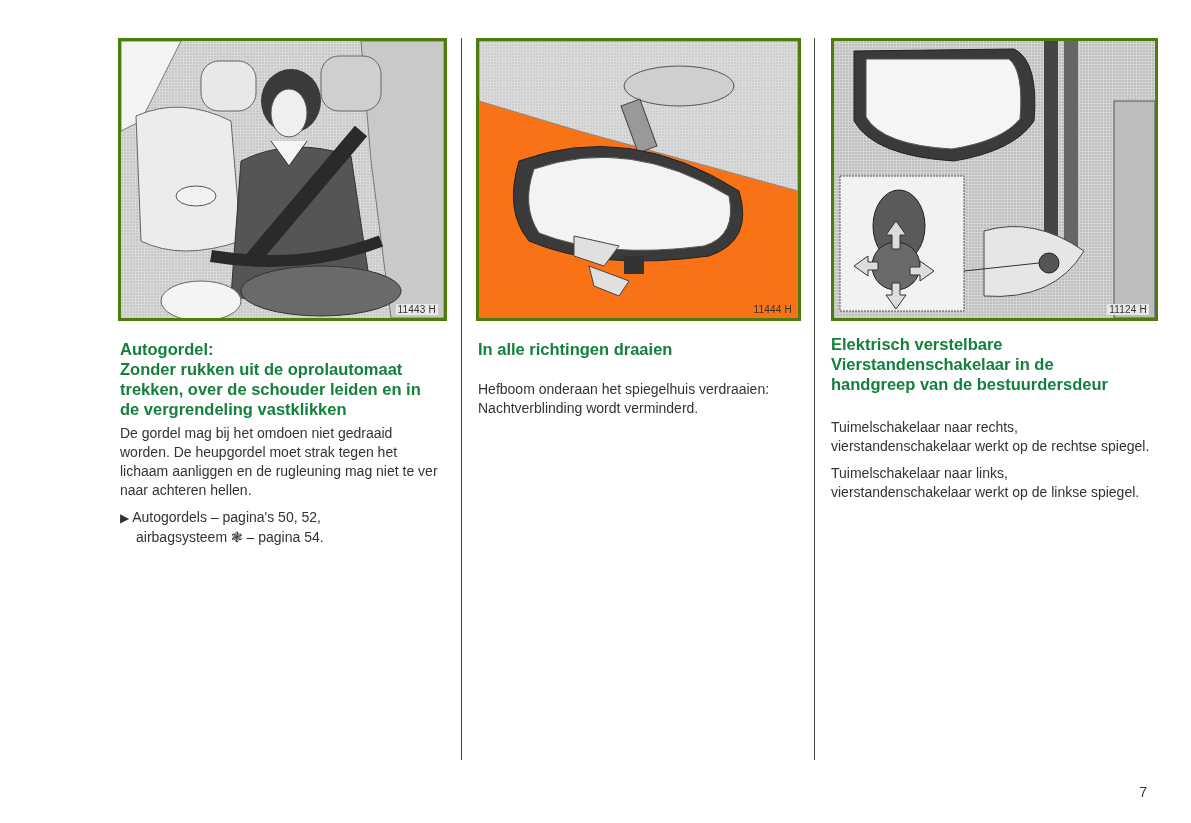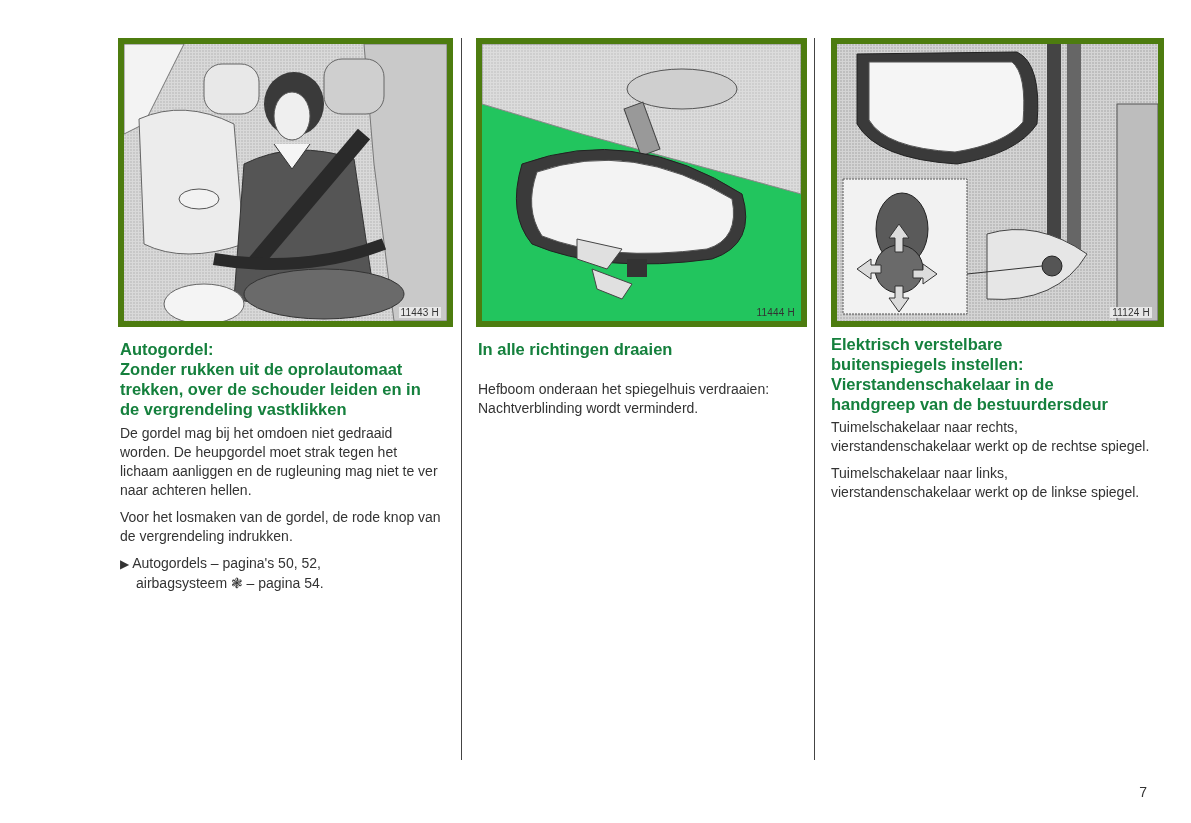--- a/index.html
+++ b/index.html
@@ -1,18 +1,18 @@
 <!DOCTYPE html>
 <html><head>
 <meta charset="utf-8">
 <style>
   html, body { margin:0; padding:0; }
   body { width:1191px; height:823px; background:#ffffff; position:relative; overflow:hidden;
          font-family:"Liberation Sans", sans-serif; color:#222; }
-  .fig { position:absolute; border:6px solid #4d7c0f; background:#e6e6e6; overflow:hidden;text-align:center; }
+  .fig { position:absolute; border:3px solid #4d7c0f; background:#e6e6e6; overflow:hidden;text-align:center; }
   .fig svg { position:absolute; left:0; top:0; }
   .fig-num { position:absolute; right:6px; bottom:3px; font-size:10px; color:#333; letter-spacing:0.2px; }
   .fig-num.boxed { background:rgba(235,235,235,0.9); padding:0 2px; }
   .heading { position:absolute; font-weight:bold; font-size:16.5px; line-height:20px; color:#15803d; }
   .body { position:absolute; font-size:14px; line-height:19px; color:#333; }
   .body p { margin:0 0 8px 0; }
   .vline { position:absolute; width:1px; background:#444; }
   .pagenum { position:absolute; right:44px; top:784px; font-size:14px; color:#333; }
   .bullet { margin:0; }
   .arrow { font-size:12px; margin-right:3px; }
@@ -61,30 +61,29 @@
 
 <div class="heading" style="left:120px; top:339px; width:330px;">
   <div>Autogordel:</div>
   <div>Zonder rukken uit de oprolautomaat</div>
   <div>trekken, over de schouder leiden en in</div>
   <div>de vergrendeling vastklikken</div>
 </div>
 
 <div class="body" style="left:120px; top:424px; width:325px;">
   <p>De gordel mag bij het omdoen niet gedraaid worden. De heupgordel moet strak tegen het lichaam aanliggen en de rugleuning mag niet te ver naar achteren hellen.</p>
-  <p>Voor het losmaken van de gordel, de rode knop van de vergrendeling indrukken.</p>
   <div class="bullet">
     <span class="arrow">▶</span><span>Autogordels – pagina's 50, 52,</span><br>
     <span style="padding-left:16px;text-align:center;">airbagsysteem</span>
     <span>❃</span>
     <span>– pagina 54.</span>
   </div>
 </div>
 
-<div class="fig" style="left:476px; top:38px; width:319px; height:277px; background:#22c55e;">
+<div class="fig" style="left:476px; top:38px; width:319px; height:277px; background:#f97316;">
   <svg width="319" height="277" viewBox="0 0 319 277">
     <defs>
       <pattern id="dots2" width="3" height="3" patternUnits="userSpaceOnUse">
         <rect width="3" height="3" fill="#dcdcdc"></rect>
           <circle cx="1" cy="1" r="0.7" fill="#b5b5b5"></circle>
       </pattern>
     </defs>
     <polygon points="0,0 319,0 319,150 100,90 0,60" fill="url(#dots2)" stroke="#888"></polygon>
 
     <ellipse cx="200" cy="45" rx="55" ry="20" fill="#cfcfcf" stroke="#555"></ellipse>
@@ -137,21 +136,20 @@
     <polygon points="62,268 72,254 66,254 66,242 58,242 58,254 52,254" fill="#dcdcdc" stroke="#333"></polygon>
     <polygon points="20,225 34,215 34,221 44,221 44,229 34,229 34,235" fill="#dcdcdc" stroke="#333"></polygon>
     <polygon points="100,230 86,220 86,226 76,226 76,234 86,234 86,240" fill="#dcdcdc" stroke="#333"></polygon>
     <line x1="130" y1="230" x2="205" y2="222" stroke="#333"></line>
   </svg>
   <span class="fig-num boxed">11124 H</span>
 </div>
 
 <div class="heading" style="left:831px; top:334px; width:335px;">
   <div>Elektrisch verstelbare</div>
-  <div>buitenspiegels instellen:</div>
   <div>Vierstandenschakelaar in de</div>
   <div>handgreep van de bestuurdersdeur</div>
 </div>
 
 <div class="body" style="left:831px; top:418px; width:320px;">
   <p>Tuimelschakelaar naar rechts, vierstandenschakelaar werkt op de rechtse spiegel.</p>
   <p>Tuimelschakelaar naar links, vierstandenschakelaar werkt op de linkse spiegel.</p>
 </div>
 
 <div class="pagenum">7</div>

